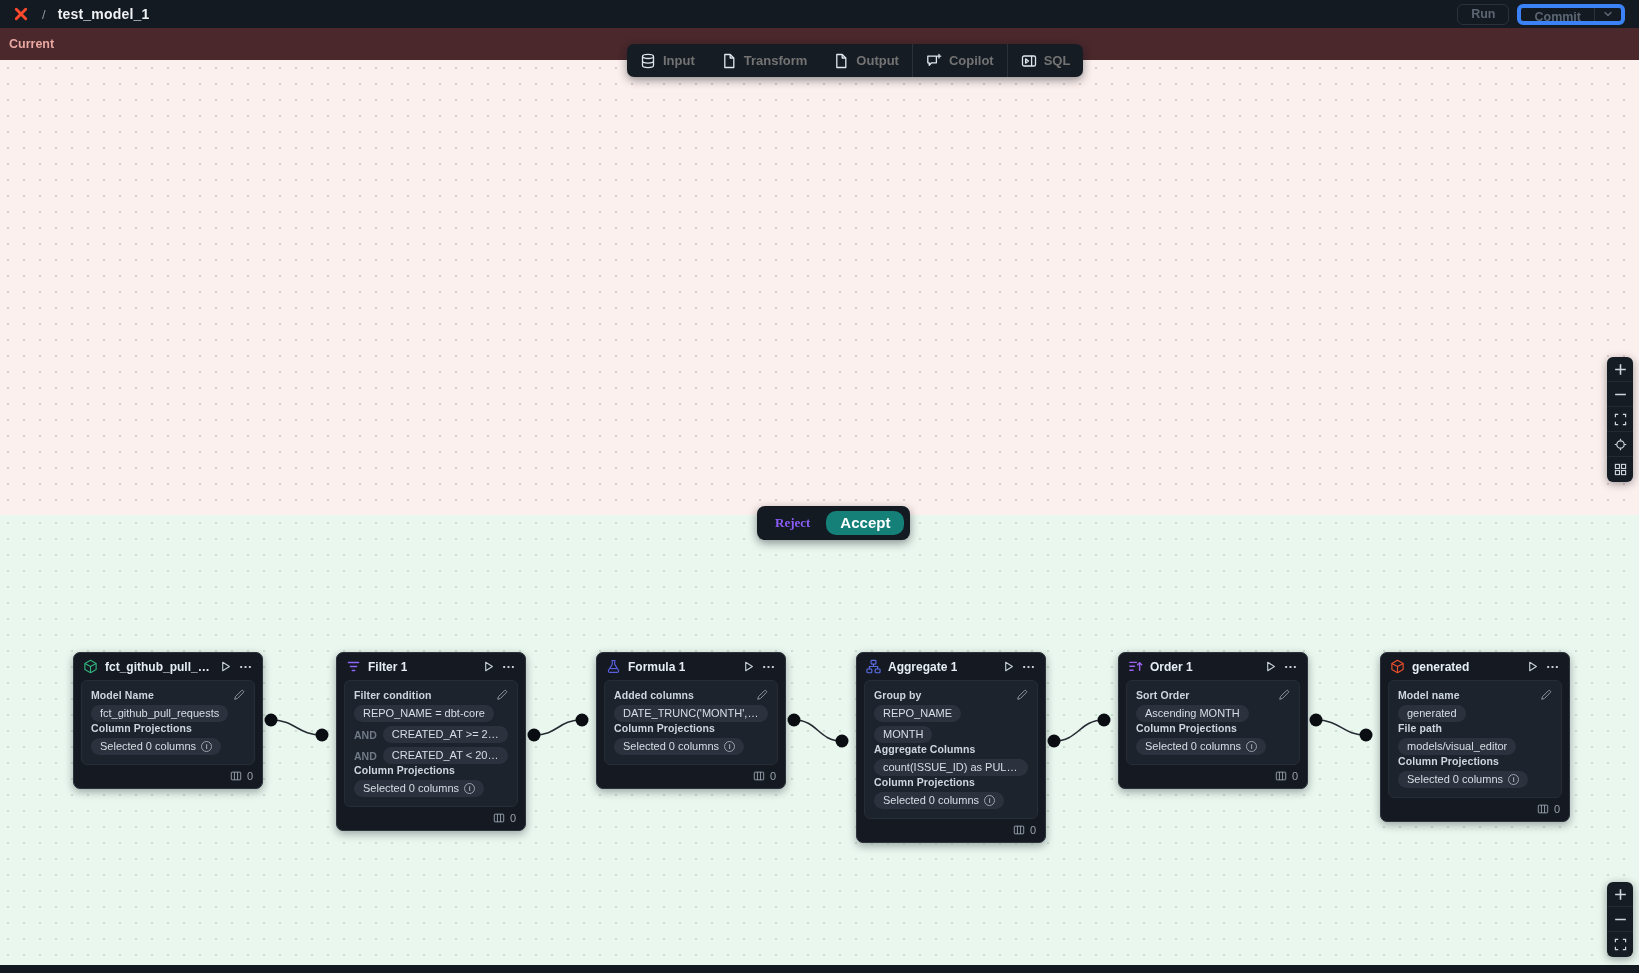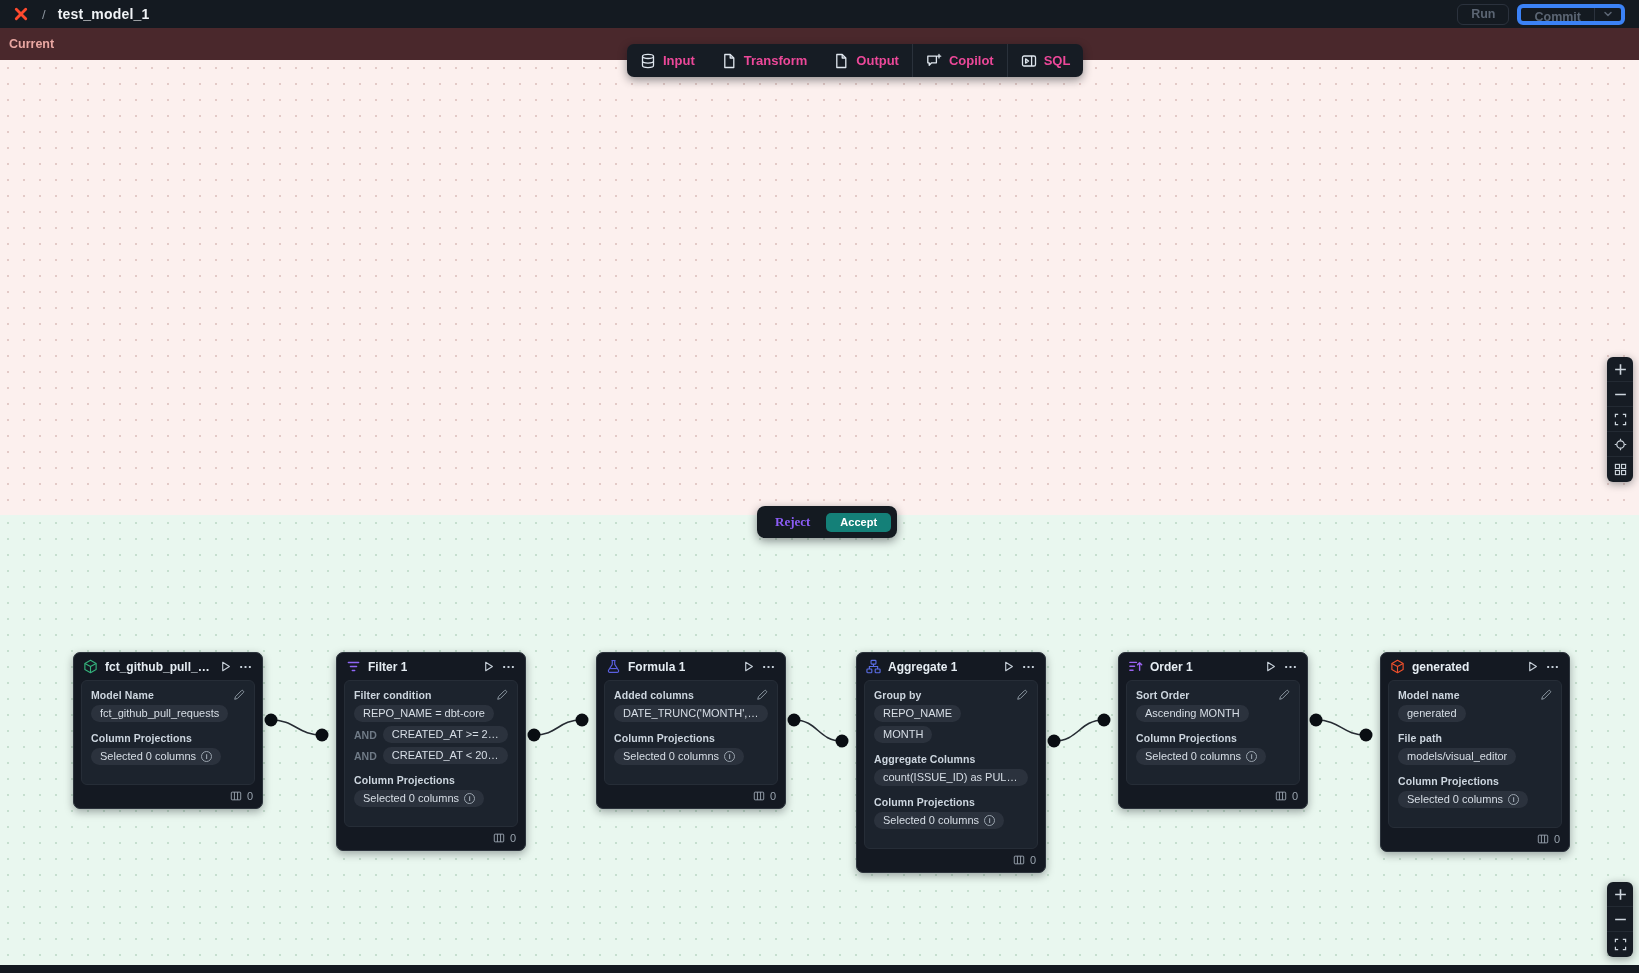--- a/index.html
+++ b/index.html
@@ -55,21 +55,21 @@
   }
 
   
   .toolbar {
     position:absolute; left:627px; top:44px; height:33px; z-index:40;
     background:#161c24; border-radius:7px; display:flex; align-items:stretch;
     box-shadow:0 3px 10px rgba(10,14,20,.45);
   }
   .tool-item {
     display:flex; align-items:center; gap:7px; padding:0 13px; border:none; background:transparent;
-    color:#ec4899; font-size:13px; font-weight:600; font-family:inherit; cursor:pointer;
+    color:#737373; font-size:13px; font-weight:600; font-family:inherit; cursor:pointer;
   }
   .tool-sep { width:1px; background:#2a313b; margin:0; }
   .tool-item .ic { width:16px; height:16px; color:#dfe6ee; }
 
   
   .zoom-panel {
     position:absolute; right:6px; width:26px; z-index:40;
     background:#161c24; border-radius:6px; box-shadow:0 2px 8px rgba(10,14,20,.4);
     display:flex; flex-direction:column; overflow:hidden;
   }
@@ -87,22 +87,22 @@
   .accept-bar {
     position:absolute; left:757px; top:506px; z-index:50;
     background:#141a21; border-radius:8px; padding:5px 6px; display:flex; align-items:center; gap:4px;
     box-shadow:0 3px 10px rgba(10,14,20,.45);
   }
   .btn-reject {
     background:transparent; border:none; color:#8b5cf6; font-size:13px; font-weight:600;
     font-family:Liberation Serif, serif; padding:3px 12px; cursor:pointer;
   }
   .btn-accept {
-    background:#148078; border:none; color:#ffffff; font-size:11px; font-weight:700;
-    font-family:inherit; padding:3px 14px 4px; border-radius:5px; cursor:pointer;
+    background:#148078; border:none; color:#ffffff; font-size:15px; font-weight:700;
+    font-family:inherit; padding:3px 14px 4px; border-radius:10px; cursor:pointer;
   }
 
   
   .edges { position:absolute; left:0; top:0; pointer-events:none; }
   .edge-path { fill:none; stroke:#262b33; stroke-width:1.6; }
   .edge-dot { fill:#0a0e13; }
 
   
   .node {
     position:absolute; width:190px; background:#141922; border:1px solid #2c333c;
@@ -110,25 +110,25 @@
   }
   .nhead { display:flex; align-items:center; gap:7px; padding:6px 9px 5px; cursor:grab; }
   .nicon { width:15px; height:15px; display:inline-flex; flex:none; }
   .nicon .ic { width:15px; height:15px; }
   .ntitle { font-size:12px; font-weight:700; color:#e6edf3; white-space:nowrap; overflow:hidden; text-overflow:ellipsis; }
   .hbtn { margin-left:auto; display:inline-flex; align-items:center; color:#c6cfd8; cursor:pointer; flex:none; }
   .hbtn.more { margin-left:0; font-size:13px; font-weight:700; line-height:10px; letter-spacing:1px; }
   .hbtn .ic { width:13px; height:13px; }
   .nbody {
     margin:1px 7px 0; background:#1c232d; border:1px solid #262d37; border-radius:6px;
-    padding:8px 9px 19px; position:relative;
+    padding:8px 9px 9px; position:relative;
   }
   .pencil { position:absolute; top:8px; right:9px; color:#8b96a1; cursor:pointer; display:inline-flex; }
   .pencil .ic { width:12px; height:12px; }
-  .nfield { margin-top:10px; }
+  .nfield { }
   .nfield:first-of-type { margin-top:0; }
   .flabel { font-size:10.5px; font-weight:700; color:#cdd6df; margin-bottom:4px; letter-spacing:.1px; }
   .prow { display:flex; align-items:center; gap:6px; margin-top:4px; }
   .prow:first-of-type { margin-top:0; }
   .andtag { font-size:10.5px; font-weight:700; color:#6f7a86; flex:none; }
   .pill {
     display:inline-flex; align-items:center; gap:5px; max-width:100%;
     background:#2b323d; border-radius:11px; padding:2px 9px 3px;
     font-size:11px; color:#d7dee6; white-space:nowrap; overflow:hidden; cursor:pointer;
   }

